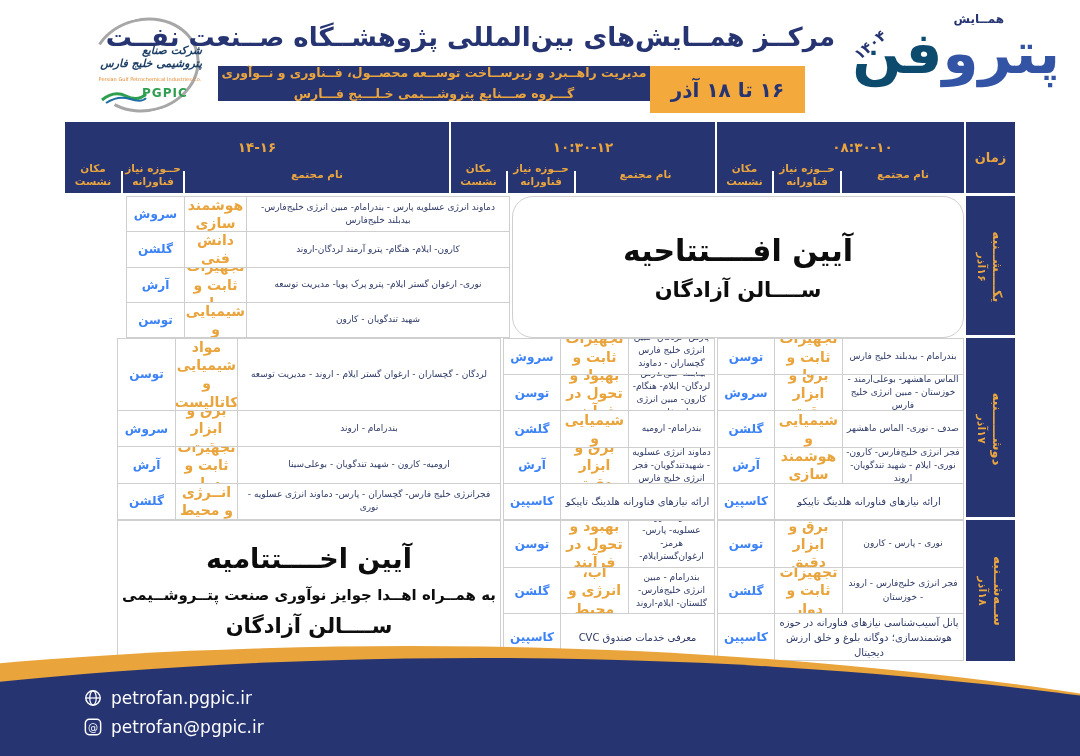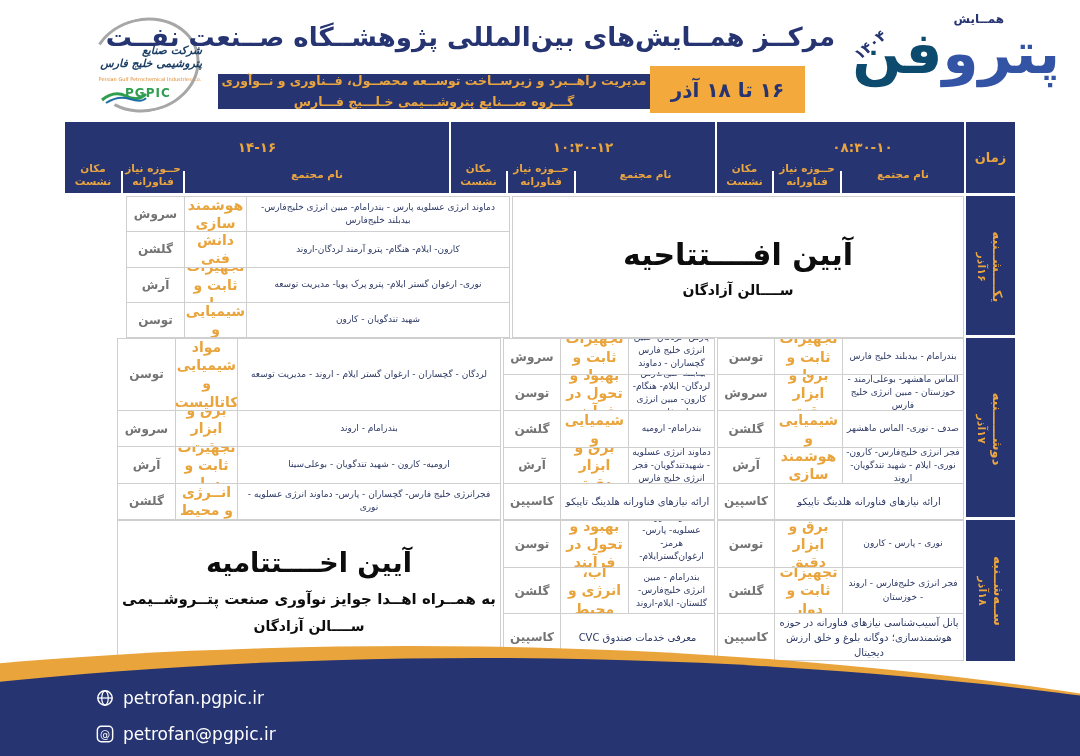--- a/index.html
+++ b/index.html
@@ -3,33 +3,33 @@
 <meta charset="utf-8">
 <style>
   html,body{margin:0;padding:0;background:#eceeed;}
   .page{position:relative;width:1080px;height:756px;background:#ffffff;overflow:hidden;
         font-family:"DejaVu Sans",sans-serif;margin:0 auto;}
   
   .hdr-title{position:absolute;top:22px;right:245px;font-size:26px;font-weight:bold;
              color:#263472;direction:rtl;white-space:nowrap;letter-spacing:-0.5px;}
   .hdr-bar{position:absolute;left:218px;top:66px;width:432px;height:35px;background:#263472;
            color:#eaa53f;direction:rtl;display:flex;flex-direction:column;justify-content:center;
-           align-items:center;font-size:12.5px;font-weight:bold;line-height:1.65;margin-top:8px;}
+           align-items:center;font-size:12.5px;font-weight:bold;line-height:1.65;}
   .date-badge{position:absolute;left:650px;top:66px;width:155px;height:47px;background:#f3a93c;
               color:#263472;display:flex;align-items:center;justify-content:center;
               font-size:20px;font-weight:bold;direction:rtl;}
   
   .pg-logo{position:absolute;left:84px;top:14px;width:130px;height:100px;}
   .pg-ellipse{position:absolute;left:6px;top:4px;width:104px;height:88px;border:3px solid #a7a7a7;
               border-radius:50%;transform:rotate(-14deg);border-left-color:transparent;}
   .pg-callig{position:absolute;left:14px;top:30px;width:104px;text-align:right;direction:rtl;
              font-size:11px;font-weight:bold;color:#1d3f66;font-style:italic;line-height:1.2;}
   .pg-sub{position:absolute;left:10px;top:62px;width:112px;text-align:center;font-size:5px;
           color:#e08a2e;white-space:nowrap;overflow:hidden;}
-  .pg-abbr{position:absolute;left:41px;top:72px;font-size:12px;font-weight:bold;color:#2e9e4f;
+  .pg-abbr{position:absolute;left:58px;top:72px;font-size:12px;font-weight:bold;color:#2e9e4f;
            letter-spacing:1px;}
   .pg-wave{position:absolute;left:16px;top:74px;}
   
   .pf-logo{position:absolute;right:12px;top:6px;width:222px;height:108px;direction:rtl;}
   .pf-top{position:absolute;right:64px;top:6px;font-size:12px;font-weight:bold;color:#263472;}
   .pf-word{position:absolute;right:8px;top:18px;font-size:58px;font-weight:800;line-height:1;
            white-space:nowrap;}
   .pf-blue{color:#3353a4;} .pf-orange{color:#0c4a6e;}
   .pf-year{position:absolute;left:6px;top:30px;font-size:15px;font-weight:bold;color:#263472;
            transform:rotate(-40deg);}
@@ -43,47 +43,47 @@
   .ltr{direction:ltr;unicode-bidi:bidi-override;}
   .band{display:flex;direction:rtl;}
   .zcell{width:49px;background:#263472;display:flex;align-items:center;justify-content:center;
          box-sizing:border-box;}
   .zgap{box-shadow:inset 0 -3px 0 #ffffff;}
   .zin{transform:rotate(90deg);display:flex;flex-direction:column;align-items:center;
        color:#eaa53f;font-weight:bold;white-space:nowrap;}
   .zname{font-size:13px;} .zdate{font-size:11px;margin-top:2px;}
   .blk{box-sizing:border-box;border:1px solid #cfcfcf;background:#fff;display:flex;
        flex-direction:column;margin-inline-start:2px;}
-  .w-a{width:247px;} .w-b{width:212px;} .w-c{width:384px;} .w-ab{width:452px;}
+  .w-a{width:247px;} .w-b{width:212px;} .w-c{width:384px;} .w-ab{width:452px;border-radius:21px;}
   .row{flex:1;display:flex;min-height:0;}
   .row.tall{flex:2;}
   .row + .row{border-top:1px solid #cfcfcf;}
   .cell{box-sizing:border-box;display:flex;align-items:center;justify-content:center;
         text-align:center;padding:2px 3px;overflow:hidden;}
   .c-complex{flex:1;font-size:9px;color:#2e3a66;line-height:1.45;}
   .c-need{width:68px;font-size:14px;color:#e9a43c;font-weight:600;line-height:1.3;
           border-inline-start:1px solid #cfcfcf;}
   .w-c .c-need{width:62px;}
-  .c-venue{width:57px;font-size:12px;font-weight:bold;color:#737373;
+  .c-venue{width:57px;font-size:12px;font-weight:bold;color:#3b82f6;
            border-inline-start:1px solid #cfcfcf;}
   .w-c .c-venue{width:58px;}
   .c-merged{flex:1;font-size:10px;color:#2e3a66;line-height:1.5;}
   .ceremony{box-sizing:border-box;border:1px solid #cfcfcf;background:#fff;display:flex;
             flex-direction:column;align-items:center;justify-content:center;
             margin-inline-start:2px;color:#0d0d0d;}
   .cer-title{font-size:30px;font-weight:800;}
   .cer-sub{font-size:15px;font-weight:bold;margin-top:12px;}
-  .cer-venue{font-size:14px;font-weight:bold;margin-top:10px;}
+  .cer-venue{font-size:21px;font-weight:bold;margin-top:10px;}
   .ceremony.close .cer-title{font-size:27px;}
   
   .footer{position:absolute;left:0;right:0;top:640px;height:116px;overflow:hidden;}
   .arc{position:absolute;width:3000px;height:900px;border-radius:50%;}
   .arc-gold{background:#e9a43c;left:-1090px;top:6px;}
   .arc-navy{background:#263472;left:-1020px;top:18px;}
-  .contact{position:absolute;left:96px;top:48px;display:flex;flex-direction:column;gap:16px;}
+  .contact{position:absolute;left:84px;top:48px;display:flex;flex-direction:column;gap:9px;}
   .cline{display:flex;align-items:center;gap:9px;color:#ffffff;font-size:17px;direction:ltr;}
   .cicon{width:18px;height:18px;display:flex;align-items:center;justify-content:center;}
 </style>
 </head>
 <body>
 
 <div class="page">
 
   <div class="pg-logo">
     <div class="pg-ellipse"></div>

